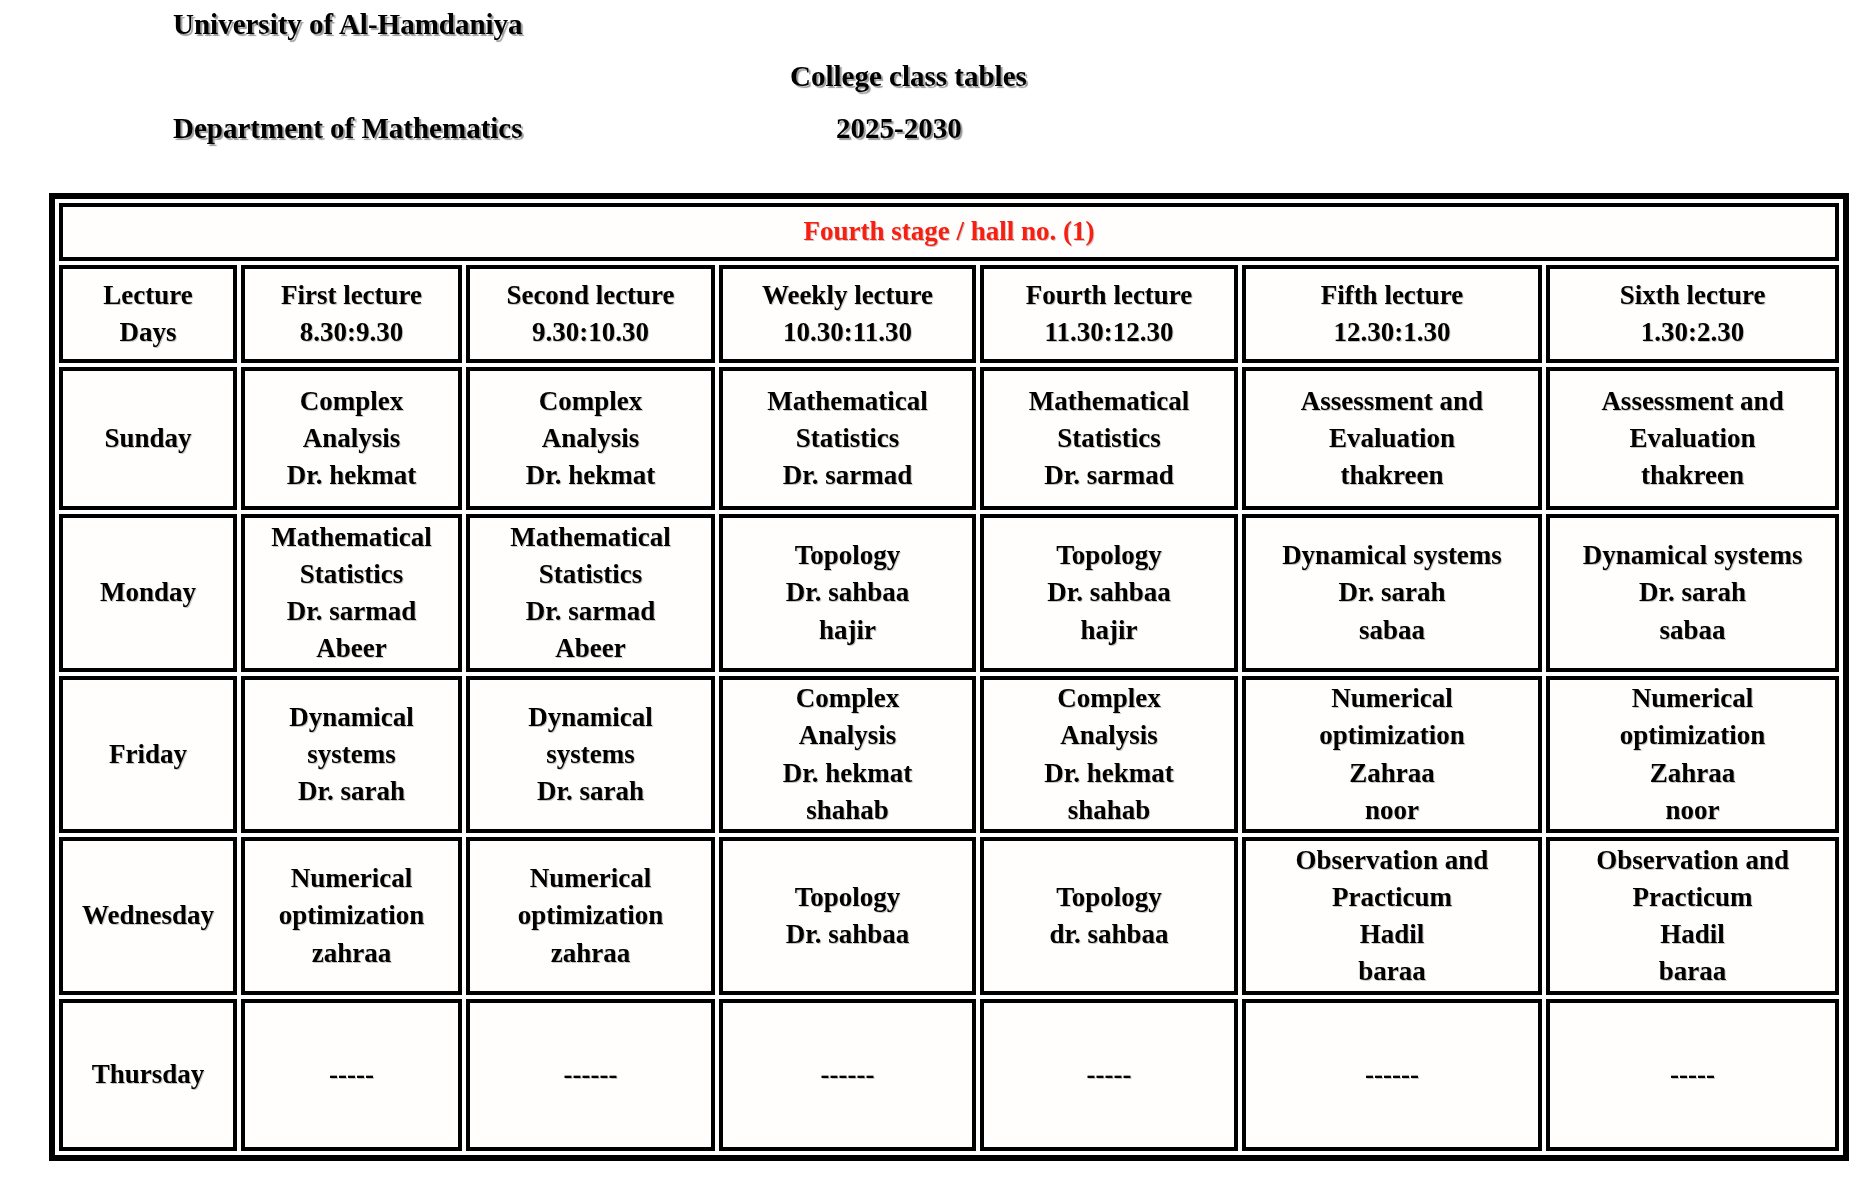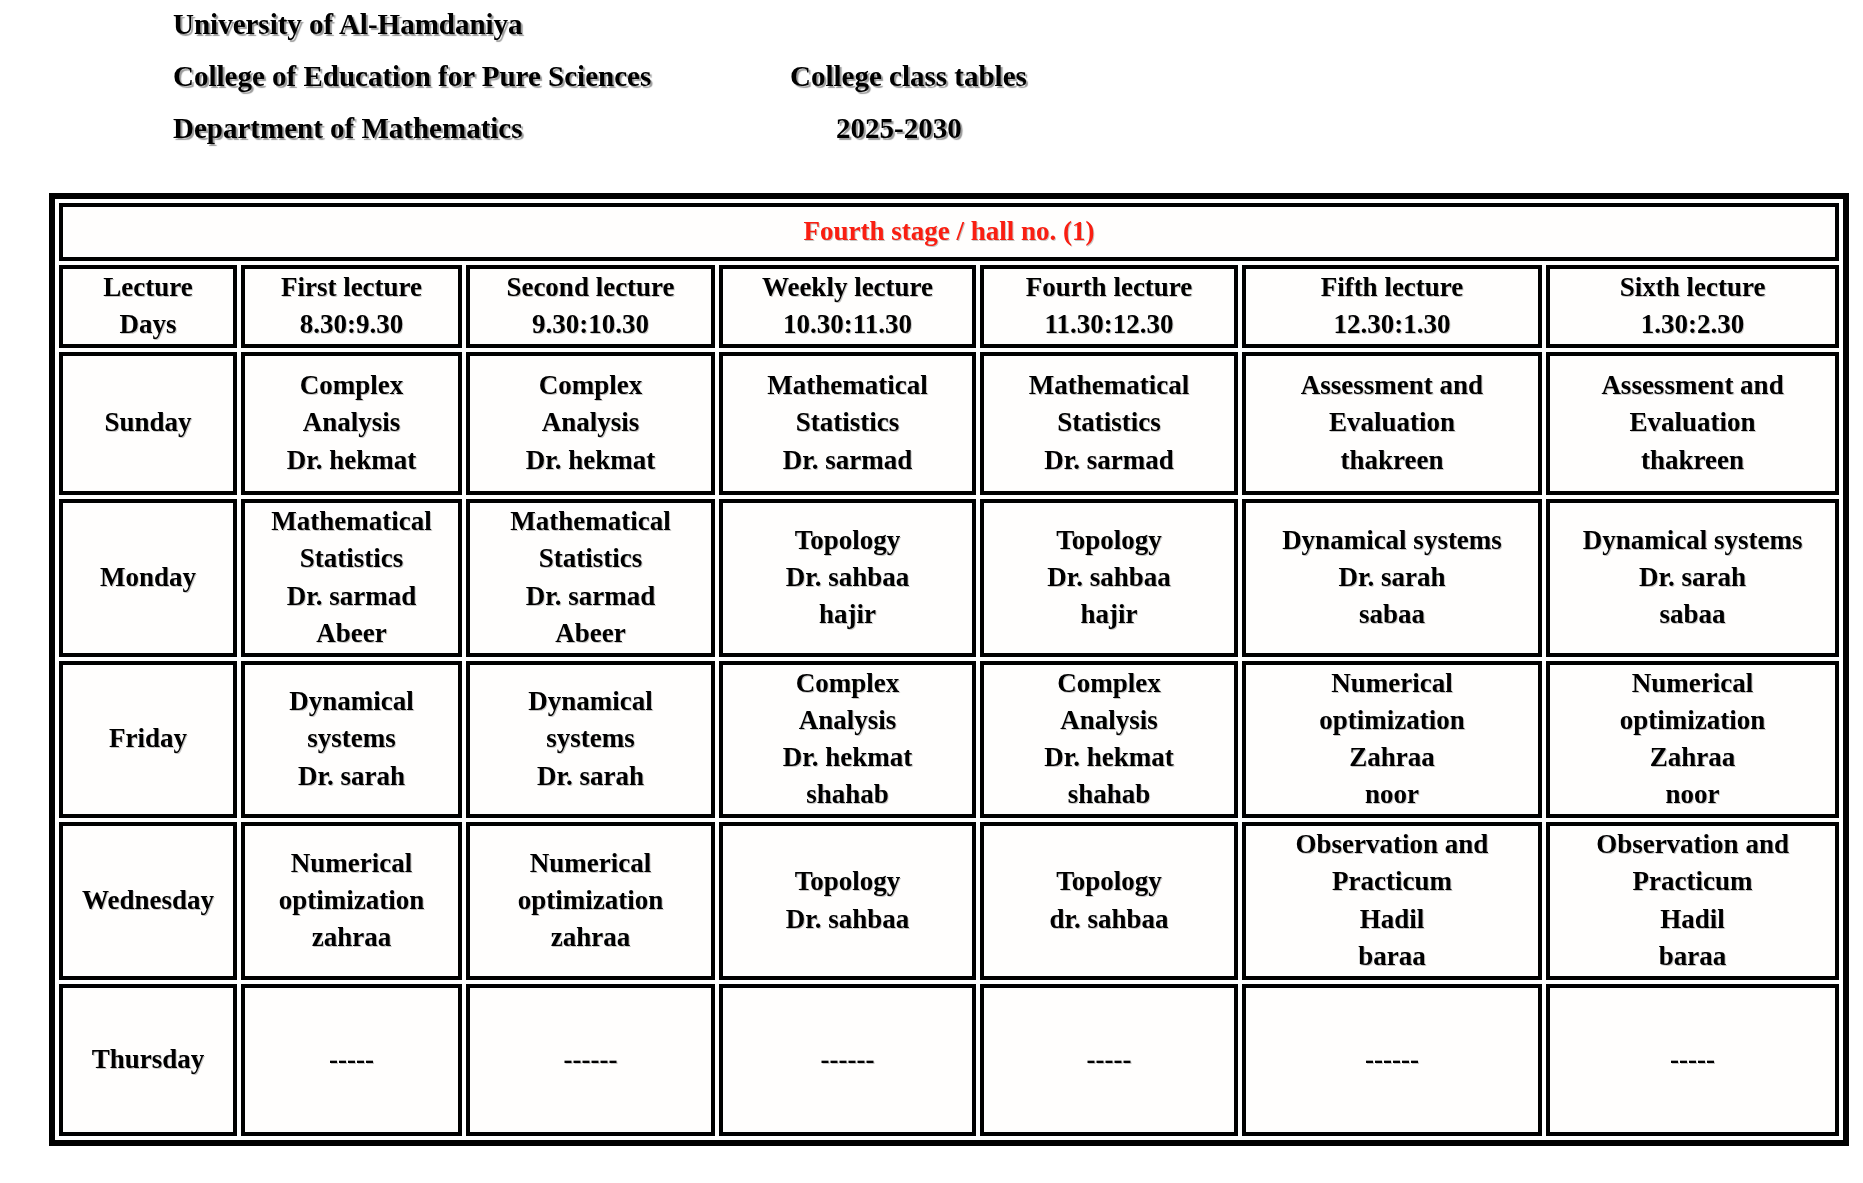--- a/index.html
+++ b/index.html
@@ -39,21 +39,21 @@
   .timetable td{
     border:4px solid var(--ink);
     text-align:center;vertical-align:middle;
     font-weight:bold;font-size:27px;line-height:1.38;
     background:#fffefd;
     text-shadow:1px 1px 0 rgba(0,0,0,0.22);
     overflow:hidden;
     margin-left:37px;
   }
   tr.h-title {height:58px}
-  tr.h-head  {height:82px}
+  tr.h-head  {height:98px}
   tr.h-sun   {height:143px}
   tr.h-mon   {height:158px}
   tr.h-tue   {height:153px}
   tr.h-wed   {height:158px}
   tr.h-thu   {height:152px}
   .title-cell{
     background:var(--accent);
     color:var(--titleRed);
     font-size:29px;
     text-shadow:1px 2px 0 rgba(110,0,0,0.35);
@@ -65,21 +65,20 @@
   }
   .multiline{white-space:pre-line;}
 </style>
 </head>
 <body>
 
 <div class="page">
 
   <header class="doc-header">
     <span class="hl l1">University of Al-Hamdaniya</span>
-    <span class="hl l2a">College of Education for Pure Sciences</span>
     <span class="hl l2b">College class tables</span>
     <span class="hl l3a">Department of Mathematics</span>
     <span class="hl l3b">2025-2030</span>
   </header>
 
   <table class="timetable">
     <colgroup>
       <col class="c0">
         <col class="c1">
         <col class="c2">

